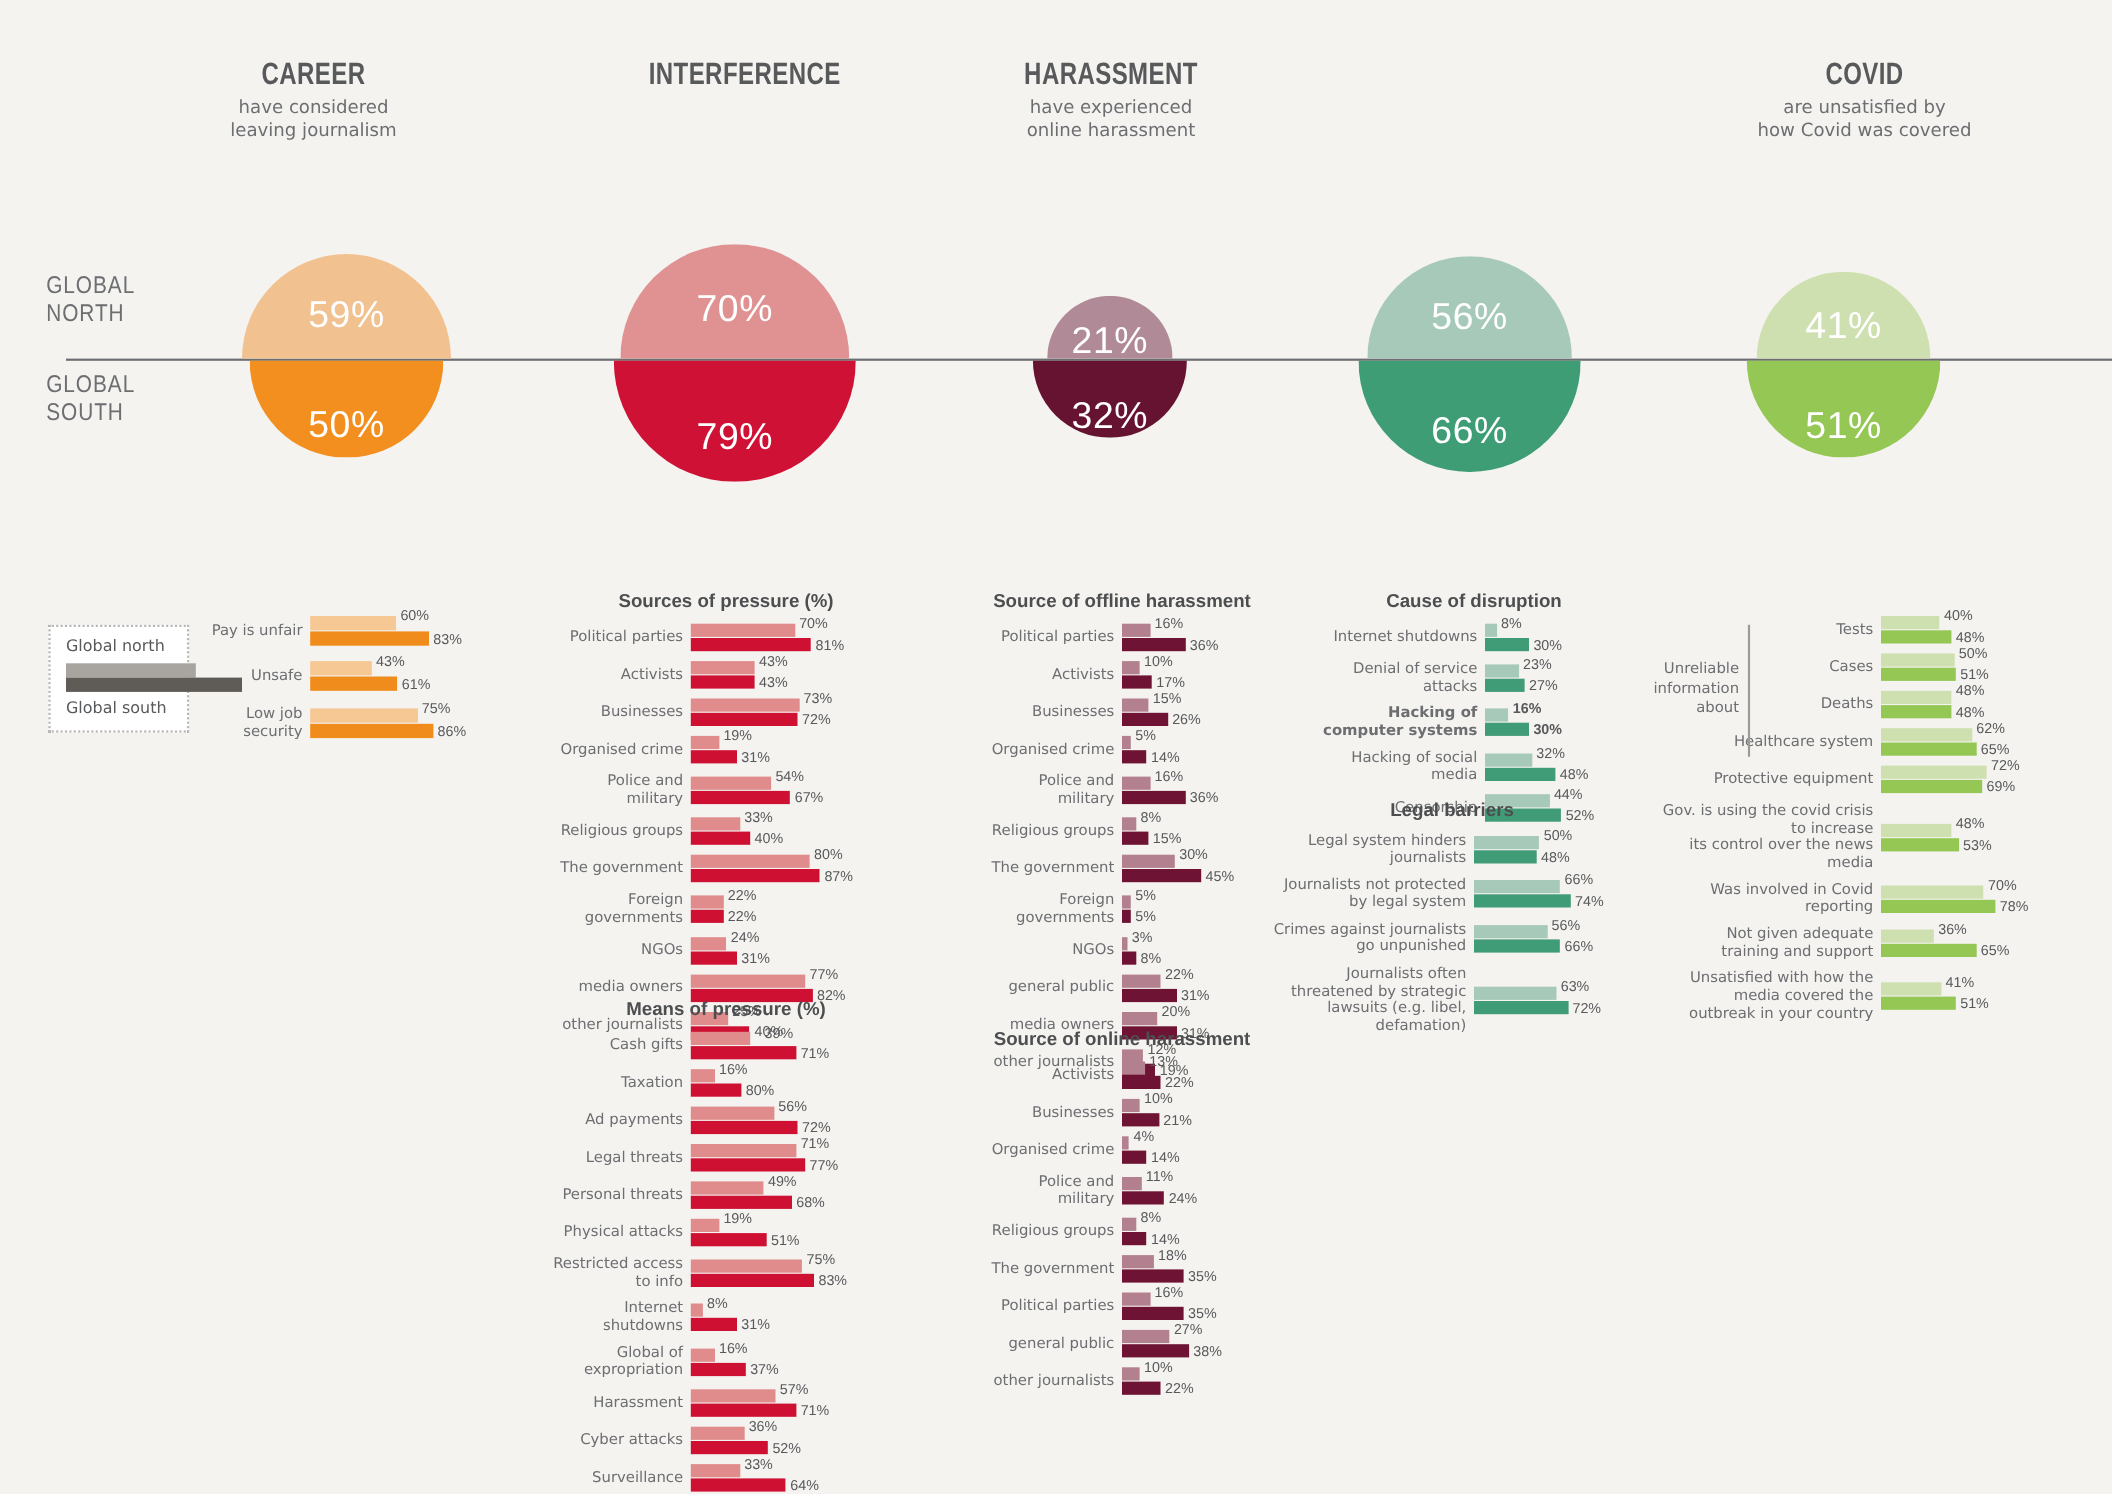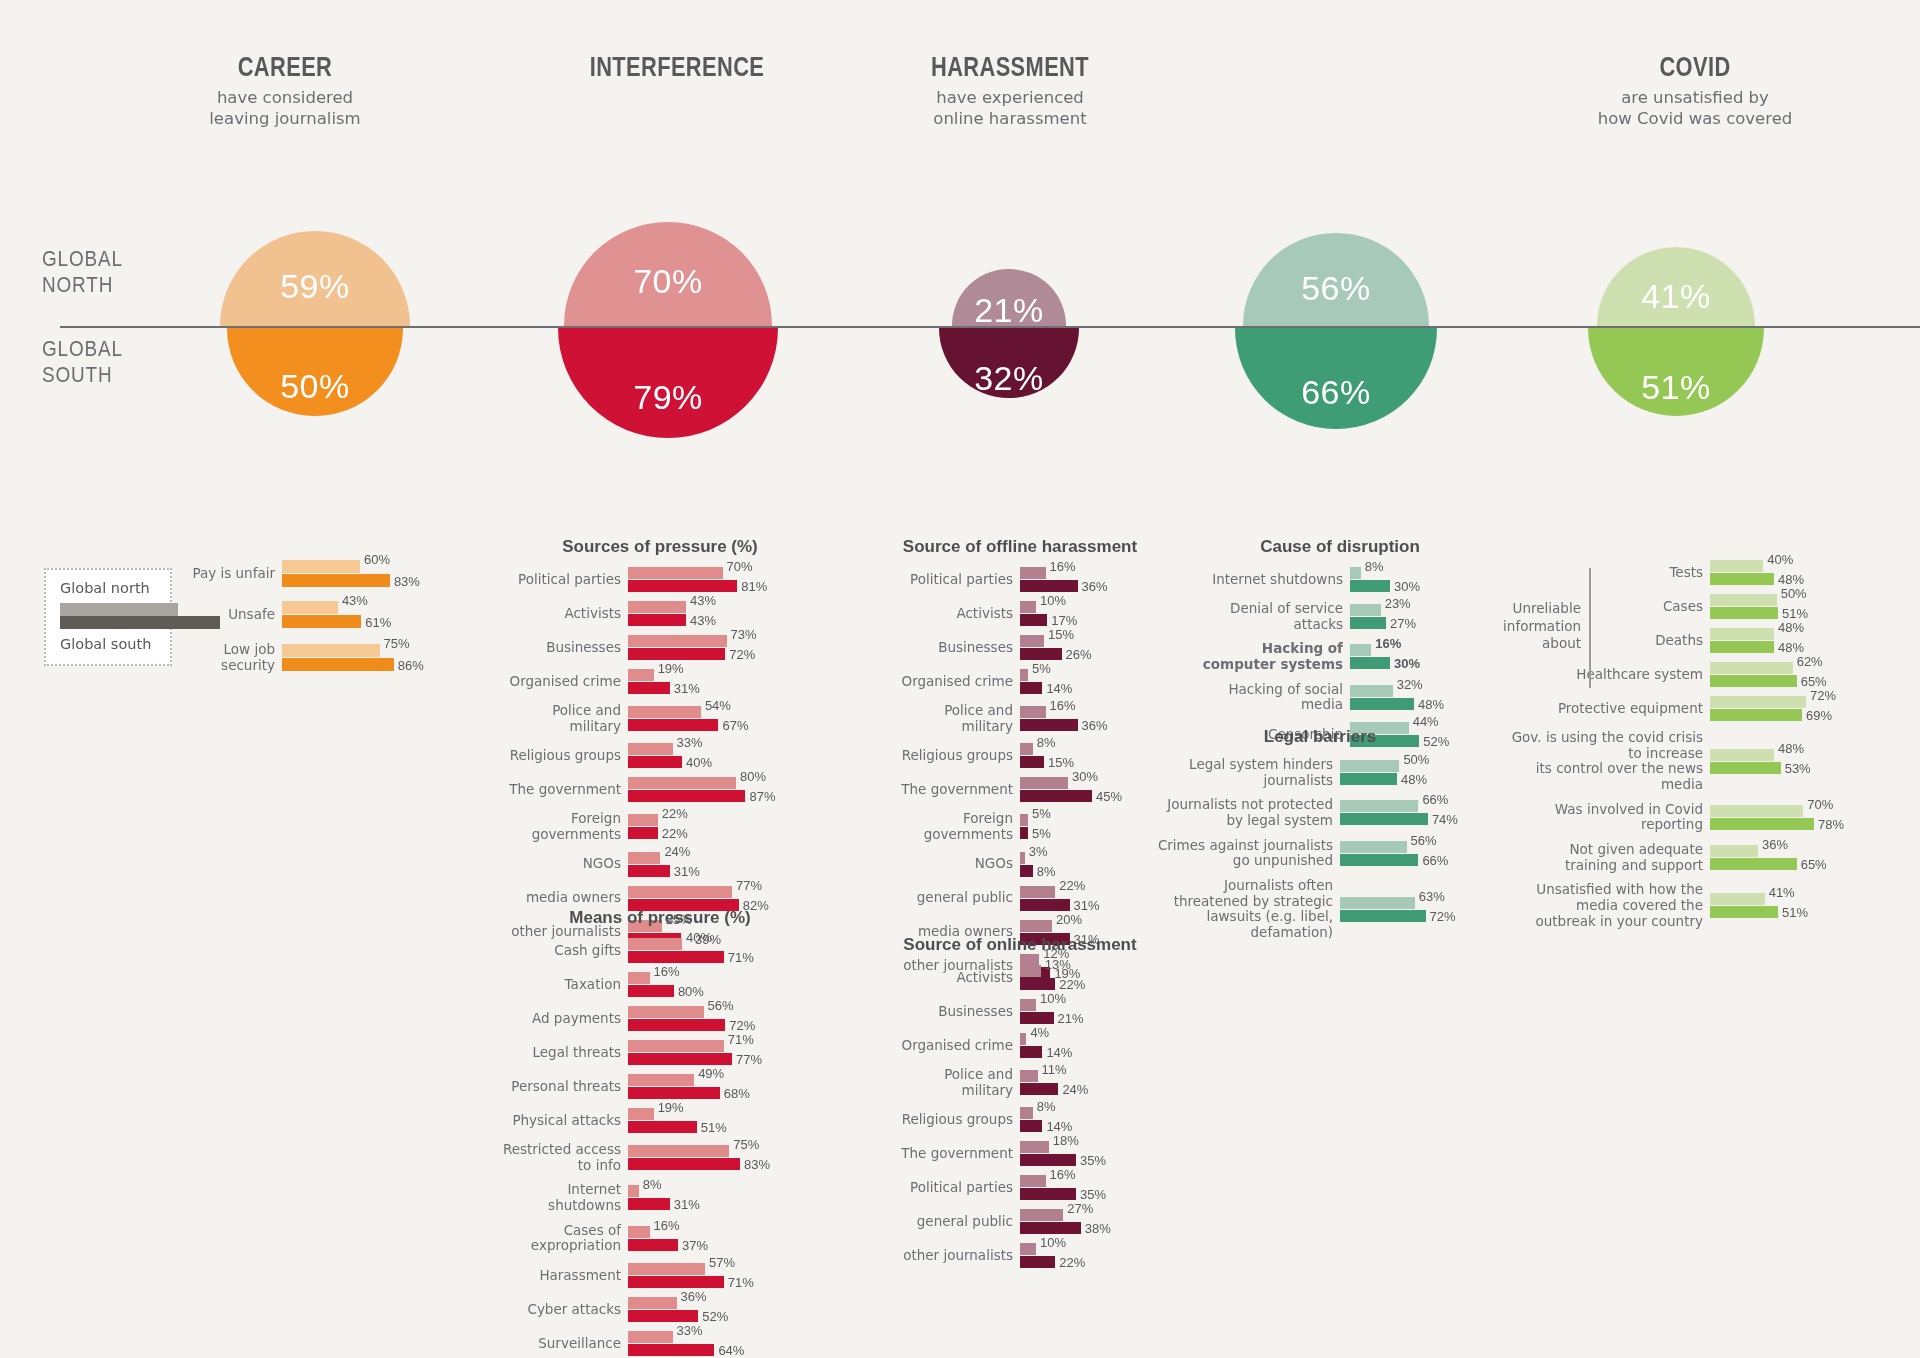--- a/index.html
+++ b/index.html
@@ -472,21 +472,21 @@
               <div class="bar" style="width: 10.8px; background: rgb(224, 140, 140);"></div>
               <div class="bval above" style="left: 14.8px;">8%</div>
             </div>
             <div class="bline" style="height: 12px;">
               <div class="bar" style="width: 41.85px; background: rgb(206, 17, 50);"></div>
               <div class="bval" style="left: 45.85px;">31%</div>
             </div>
           </div>
         </div>
         <div class="brow" style="margin-top: 9px;">
-          <div class="blabel" style="width: 128px;">Cases of expropriation</div>
+          <div class="blabel" style="width: 128px;">Global of expropriation</div>
           <div class="bwrap">
             <div class="bline" style="height: 12px;">
               <div class="bar" style="width: 21.6px; background: rgb(224, 140, 140);"></div>
               <div class="bval above" style="left: 25.6px;">16%</div>
             </div>
             <div class="bline" style="height: 12px;">
               <div class="bar" style="width: 49.95px; background: rgb(206, 17, 50);"></div>
               <div class="bval" style="left: 53.95px;">37%</div>
             </div>
           </div>

